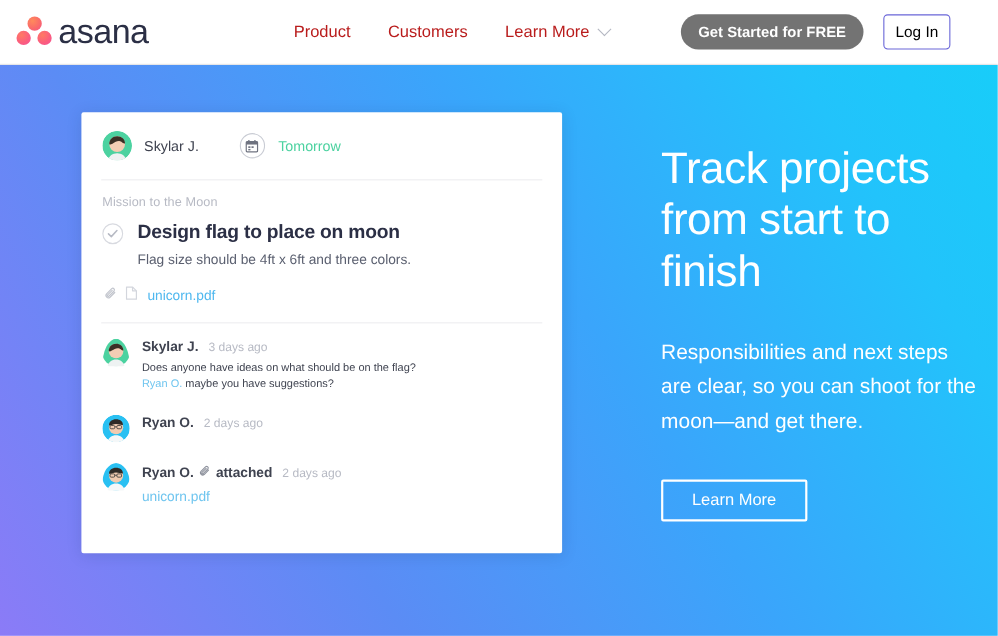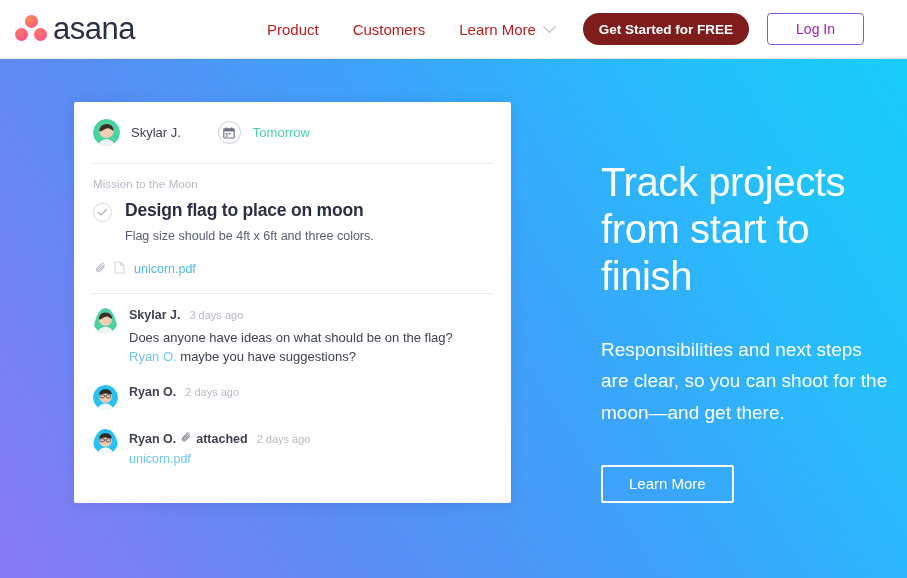--- a/index.html
+++ b/index.html
@@ -46,32 +46,32 @@
   .chev {
     display:inline-block; margin-left:9px;
     width:9px; height:9px;
     border-right:1.6px solid #b4b7c2;
     border-bottom:1.6px solid #b4b7c2;
     transform:rotate(45deg) translate(-2px,-2px);
   }
 
   .btn-group { display:flex; align-items:center; margin-left:auto; margin-right:43px; }
   .btn-primary {
-    background:#7f1d1d; color:#fff;
+    background:#737373; color:#fff;
     font-size:13.5px; font-weight:bold;
     padding:0 16px; height:32px;
     border-radius:16px; border:none;
     display:flex; align-items:center; cursor:pointer;
     white-space:nowrap;
     font-family:"Liberation Sans", sans-serif;
   }
   .btn-outline {
-    background:#fff; color:#a21caf;
+    background:#fff; color:#000000;
     font-size:14px;
-    padding:0 28px; height:32px;
+    padding:0 10px; height:32px;
     border-radius:4px;
     border:1.5px solid #6a66d8;
     margin-left:18px;
     display:flex; align-items:center; cursor:pointer;
     white-space:nowrap;
     font-family:"Liberation Sans", sans-serif;
   }
 
   
   .hero {
@@ -126,29 +126,29 @@
   .task-desc { font-size:12.5px; color:#5b6070; margin-top:8px; }
 
   .attach-row { padding:17px 0 15px 21px; display:flex; align-items:center; }
   .attach-name { font-size:12.5px; color:#4fb8ef; margin-left:9px; }
 
   .comment { display:flex; padding:0 0 0 19px; margin-top:14px; }
   .comment-body { margin-left:11px; }
   .comment-head { display:flex; align-items:baseline; }
   .comment-author { font-size:12.5px; color:#3f4350; font-weight:bold; }
   .comment-time { font-size:11px; color:#b7bac4; margin-left:9px; }
-  .comment-text { font-size:13px; color:#3f4350; margin-top:6px; line-height:1.48; }
+  .comment-text { font-size:10px; color:#3f4350; margin-top:6px; line-height:1.48; }
   .mention { color:#6fc5ef; }
   .attached-word { font-size:12.5px; color:#3f4350; font-weight:bold; margin-left:4px; }
   .comment-file { font-size:12.5px; color:#6fc5ef; margin-top:5px; }
 
   .icon-clip { flex:none; }
 
   
-  .hero-text { position:absolute; left:601px; top:100px; width:290px; }
+  .hero-text { position:absolute; left:601px; top:71px; width:290px; }
   .hero-h1 {
     font-size:40px; line-height:1.18; color:#fff;
     font-weight:400; letter-spacing:-0.4px;
   }
   .hero-p {
     font-size:19px; line-height:1.67; color:#fff;
     margin-top:33px; font-weight:400;
   }
   .hero-btn {
     display:inline-flex; align-items:center; justify-content:center;

